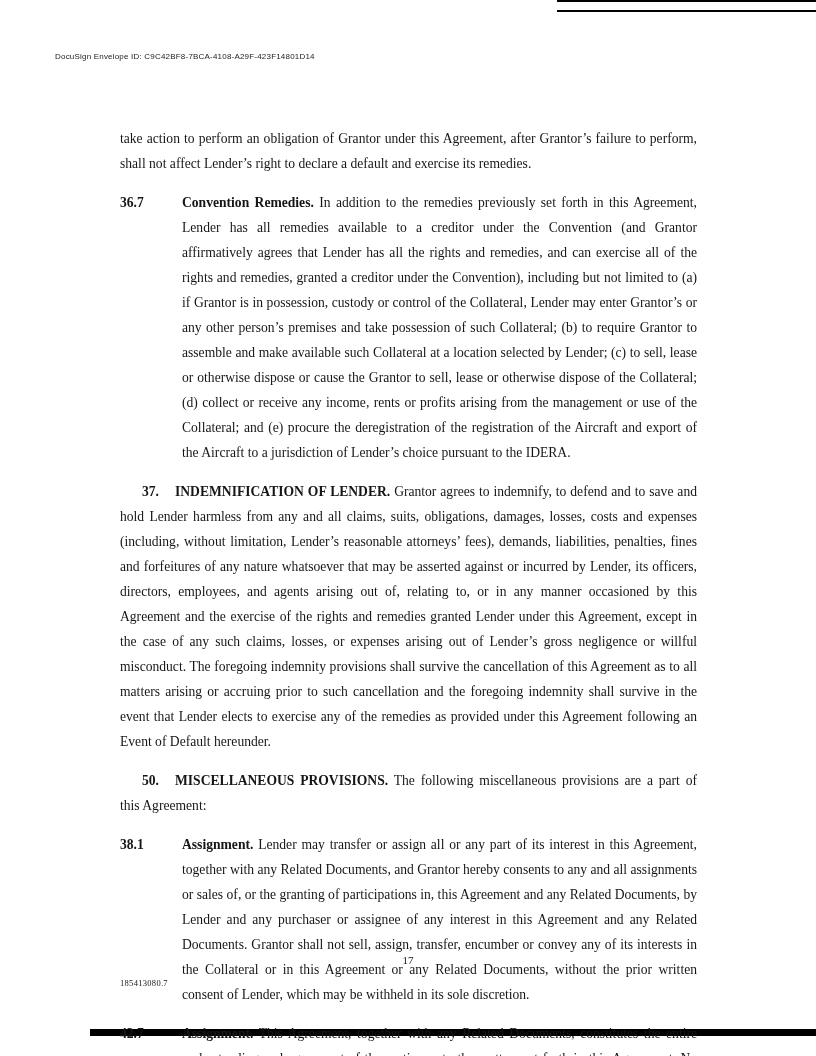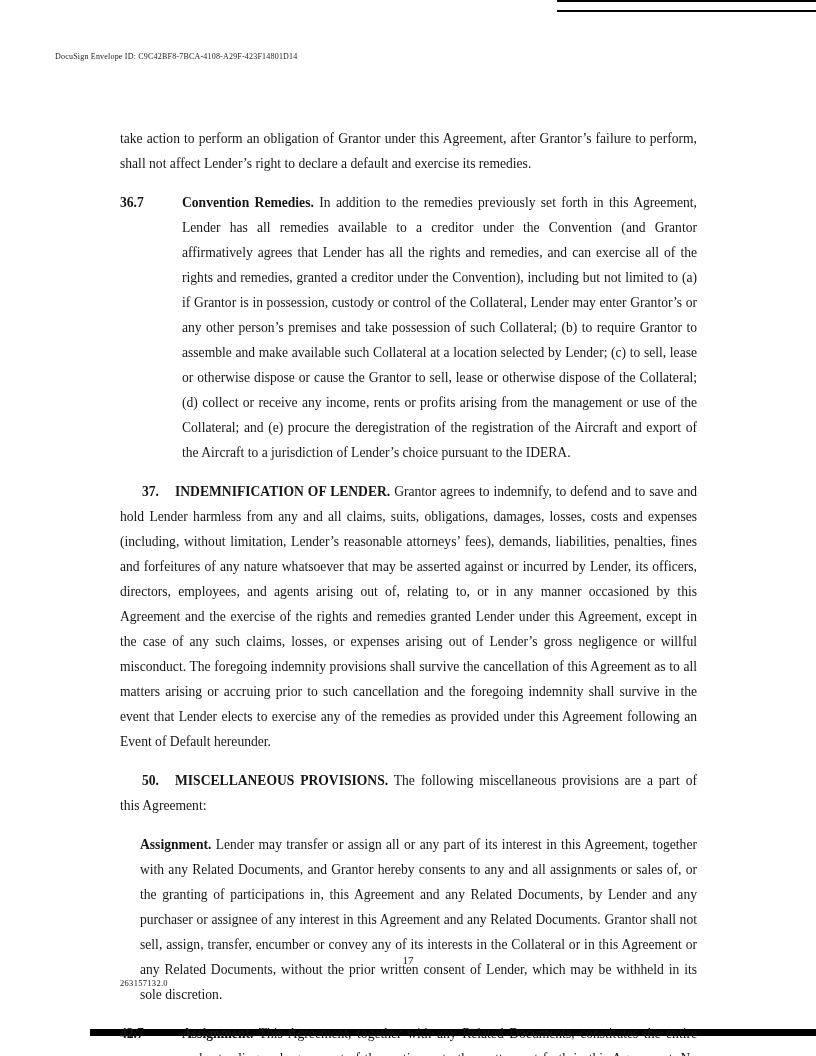--- a/index.html
+++ b/index.html
@@ -13,21 +13,21 @@
     color:#161616;
   }
   
   .scanline{position:absolute;background:#000;}
   .scan-top-1{top:0;left:557px;width:259px;height:2px;}
   .scan-top-2{top:10px;left:557px;width:259px;height:2px;}
   .scan-bottom{top:1029px;left:90px;width:726px;height:7px;}
 
   .envelope{
     position:absolute;left:55px;top:52px;
-    font-family:Liberation Serif, serif;
+    font-family:Liberation Sans, sans-serif;
     font-size:8px;letter-spacing:.2px;color:#1c1c1c;
   }
 
   .content{
     position:absolute;left:120px;top:126px;width:577px;
     font-size:13.6px;line-height:25px;
     text-align:justify;
   }
   .content p, .content .hang{margin:0 0 14px 0;}
 
@@ -68,26 +68,27 @@
     <div class="hang">
       <span class="hang-num">36.7</span>
       <div class="hang-body"><span class="bold">Convention Remedies.</span>  <span>In addition to the remedies previously set forth in this Agreement, Lender has all remedies available to a creditor under the Convention (and Grantor affirmatively agrees that Lender has all the rights and remedies, and can exercise all of the rights and remedies, granted a creditor under the Convention), including but not limited to (a) if Grantor is in possession, custody or control of the Collateral, Lender may enter Grantor’s or any other person’s premises and take possession of such Collateral; (b) to require Grantor to assemble and make available such Collateral at a location selected by Lender; (c) to sell, lease or otherwise dispose or cause the Grantor to sell, lease or otherwise dispose of the Collateral; (d) collect or receive any income, rents or profits arising from the management or use of the Collateral; and (e) procure the deregistration of the registration of the Aircraft and export of the Aircraft to a jurisdiction of Lender’s choice pursuant to the IDERA.</span></div>
     </div>
 
     <p class="main-para"><span class="bold">37.</span><span class="tab"></span><span class="bold">INDEMNIFICATION OF LENDER.</span>  <span>Grantor agrees to indemnify, to defend and to save and hold Lender harmless from any and all claims, suits, obligations, damages, losses, costs and expenses (including, without limitation, Lender’s reasonable attorneys’ fees), demands, liabilities, penalties, fines and forfeitures of any nature whatsoever that may be asserted against or incurred by Lender, its officers, directors, employees, and agents arising out of, relating to, or in any manner occasioned by this Agreement and the exercise of the rights and remedies granted Lender under this Agreement, except in the case of any such claims, losses, or expenses arising out of Lender’s gross negligence or willful misconduct.  The foregoing indemnity provisions shall survive the cancellation of this Agreement as to all matters arising or accruing prior to such cancellation and the foregoing indemnity shall survive in the event that Lender elects to exercise any of the remedies as provided under this Agreement following an Event of Default hereunder.</span></p>
 
     <p class="main-para"><span class="bold">50.</span><span class="tab"></span><span class="bold">MISCELLANEOUS PROVISIONS.</span>  <span>The following miscellaneous provisions are a part of this Agreement:</span></p>
 
     <div class="hang">
+      <span class="hang-num">38.1</span>
       <div class="hang-body"><span class="bold">Assignment.</span>  <span>Lender may transfer or assign all or any part of its interest in this Agreement, together with any Related Documents, and Grantor hereby consents to any and all assignments or sales of, or the granting of participations in, this Agreement and any Related Documents, by Lender and any purchaser or assignee of any interest in this Agreement and any Related Documents.  Grantor shall not sell, assign, transfer, encumber or convey any of its interests in the Collateral or in this Agreement or any Related Documents, without the prior written consent of Lender, which may be withheld in its sole discretion.</span></div>
     </div>
 
     <div class="hang">
       <span class="hang-num">42.7</span>
       <div class="hang-body"><span class="bold">Assignment.</span>  <span>This Agreement, together with any Related Documents, constitutes the entire understanding and agreement of the parties as to the matters set forth in this Agreement. No alteration of or possession to this Agreement</span></div>
     </div>
 
   </div>
 
   <div class="page-number">17</div>
-  <div class="doc-number">263157132.0</div>
+  <div class="doc-number">185413080.7</div>
 
 </div>
 
 </body></html>

